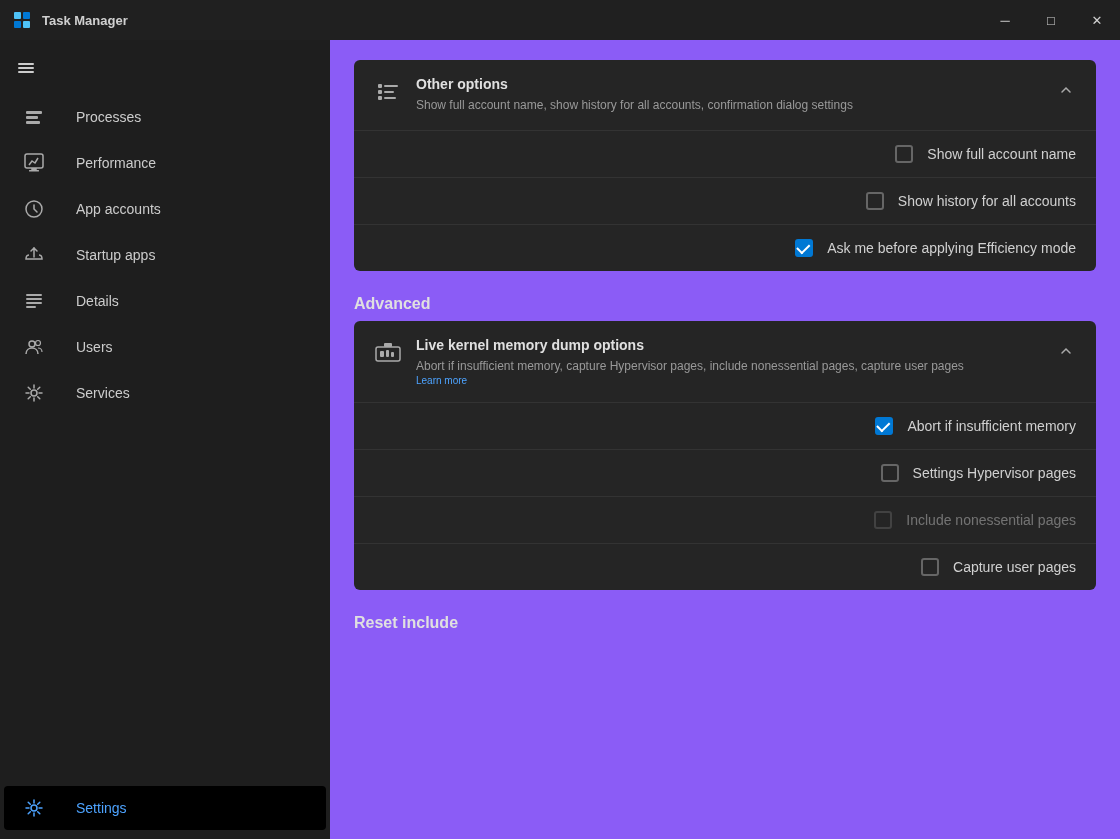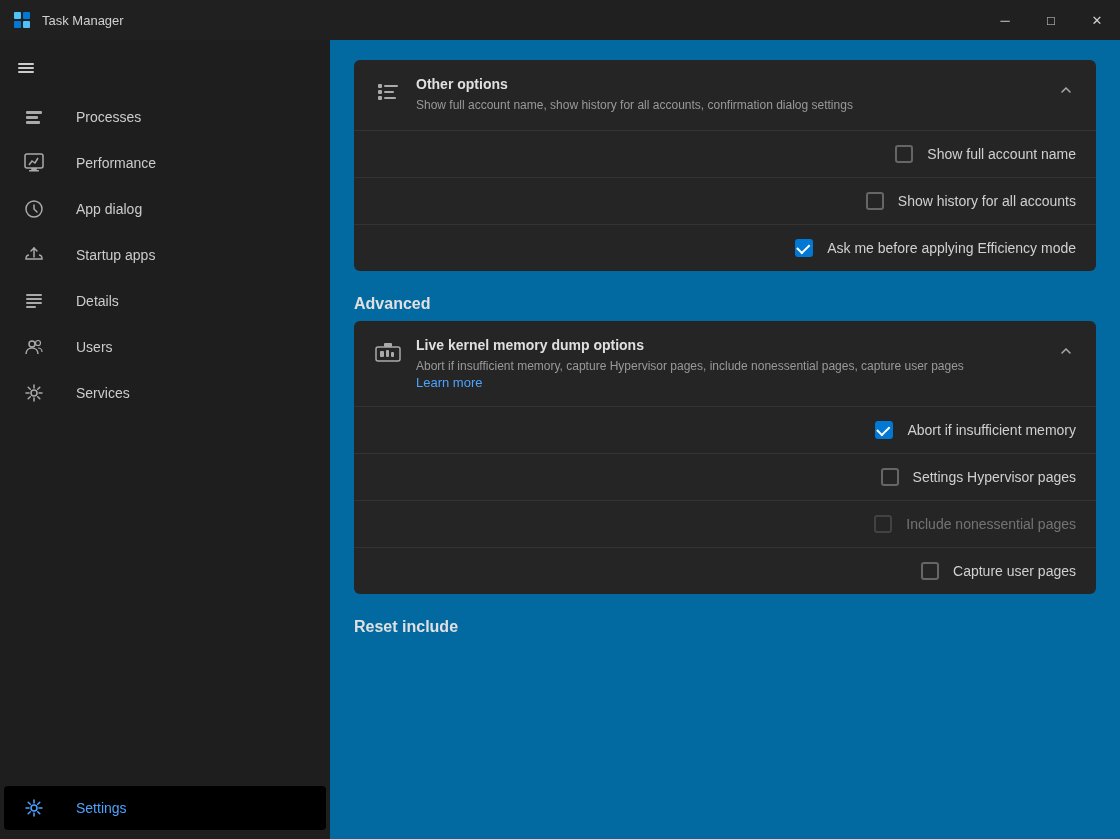--- a/index.html
+++ b/index.html
@@ -20,20 +20,21 @@
       justify-content: space-between;
       background: #202020;
       height: 40px;
       padding: 0 0 0 12px;
       flex-shrink: 0;
     }
     .title-bar-left {
       display: flex;
       align-items: center;
       gap: 10px;
+      font-weight: bold;
     }
     .title-bar-icon {
       width: 20px;
       height: 20px;
     }
     .title-bar-title {
       font-size: 13px;
       color: #d0d0d0;
     }
     .title-bar-controls {
@@ -97,21 +98,21 @@
     .sidebar-bottom {
       margin-top: auto;
     }
     .nav-item.active-settings {
       background: #000000;
     }
 
     
     .main-content {
       flex: 1;
-      background: #0369a1;
+      background: #8b5cf6;
       overflow-y: auto;
       padding: 20px 24px;
     }
     .main-content::-webkit-scrollbar { width: 6px; }
     .main-content::-webkit-scrollbar-track { background: #222; }
     .main-content::-webkit-scrollbar-thumb { background: #444; border-radius: 3px; }
 
     
     .settings-section {
       margin-bottom: 24px;
@@ -208,21 +209,21 @@
       width: 10px;
       height: 6px;
       border-left: 2px solid #fff;
       border-bottom: 2px solid #fff;
       transform: rotate(-45deg) translateY(-1px);
     }
 
     
     .learn-more {
       color: #4da3ff;
-      font-size: 13px;
+      font-size: 10px;
       text-decoration: none;
       cursor: pointer;
     }
     .card-subtitle-block {
       display: flex;
       flex-direction: column;
     }
 
     
     .reset-section {
@@ -292,21 +293,21 @@
       <span>Performance</span>
     </div>
 
     <div class="nav-item">
       <span class="nav-icon">
         <svg width="20" height="20" viewBox="0 0 20 20" fill="none">
           <circle cx="10" cy="10" r="8" stroke="#aaa" stroke-width="1.5" fill="none"></circle>
           <path d="M10 6 L10 10 L13 13" stroke="#aaa" stroke-width="1.5" stroke-linecap="round"></path>
         </svg>
       </span>
-      <span>App dialog</span>
+      <span>App accounts</span>
     </div>
 
     <div class="nav-item">
       <span class="nav-icon">
         <svg width="20" height="20" viewBox="0 0 20 20" fill="none">
           <path d="M10 3 L10 12" stroke="#aaa" stroke-width="1.5" stroke-linecap="round"></path>
           <path d="M7 6 L10 3 L13 6" stroke="#aaa" stroke-width="1.5" stroke-linecap="round" fill="none"></path>
           <path d="M5 10 C3 10 2 12 2 14 L18 14 C18 12 17 10 15 10" stroke="#aaa" stroke-width="1.5" fill="none"></path>
         </svg>
       </span>

